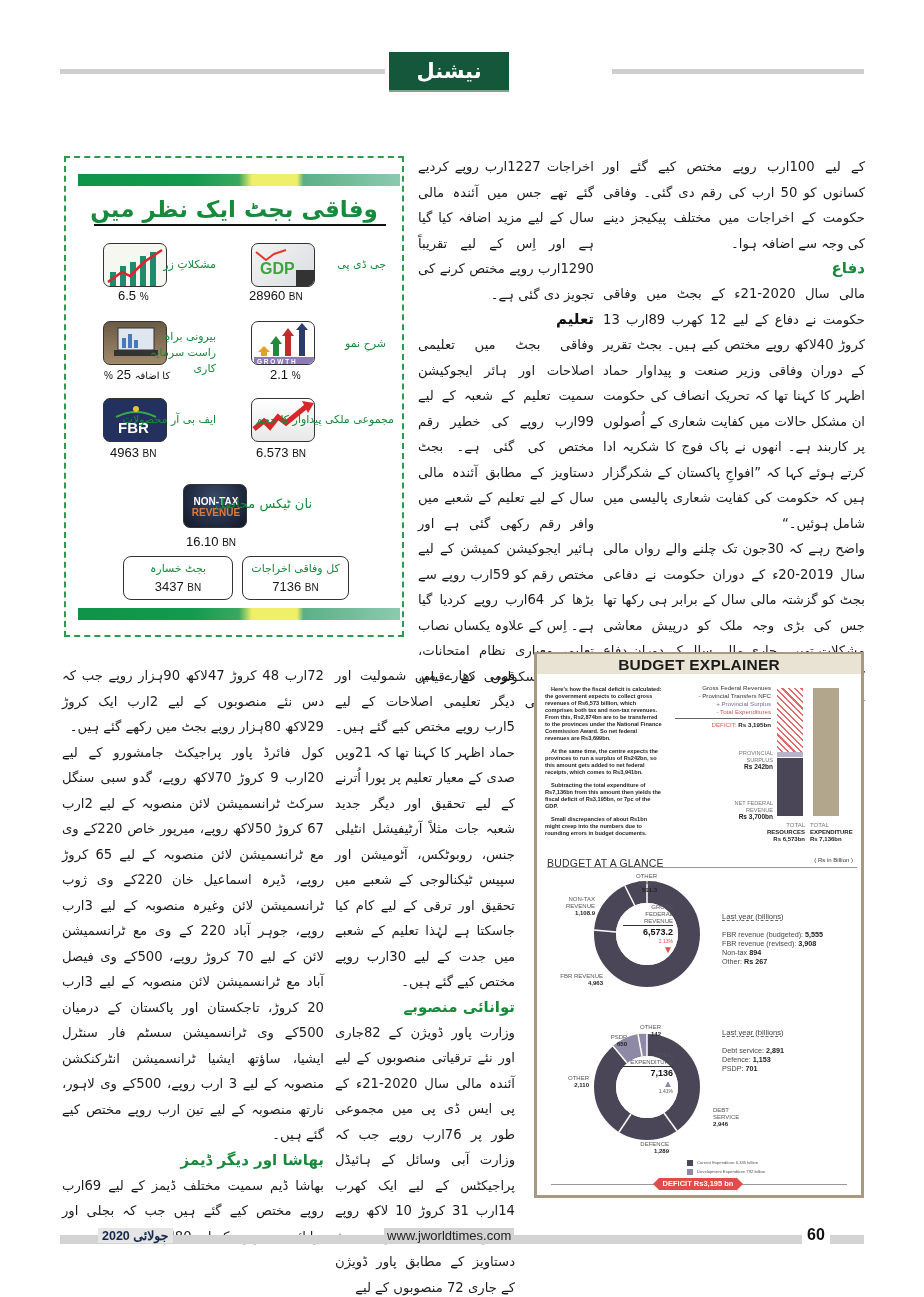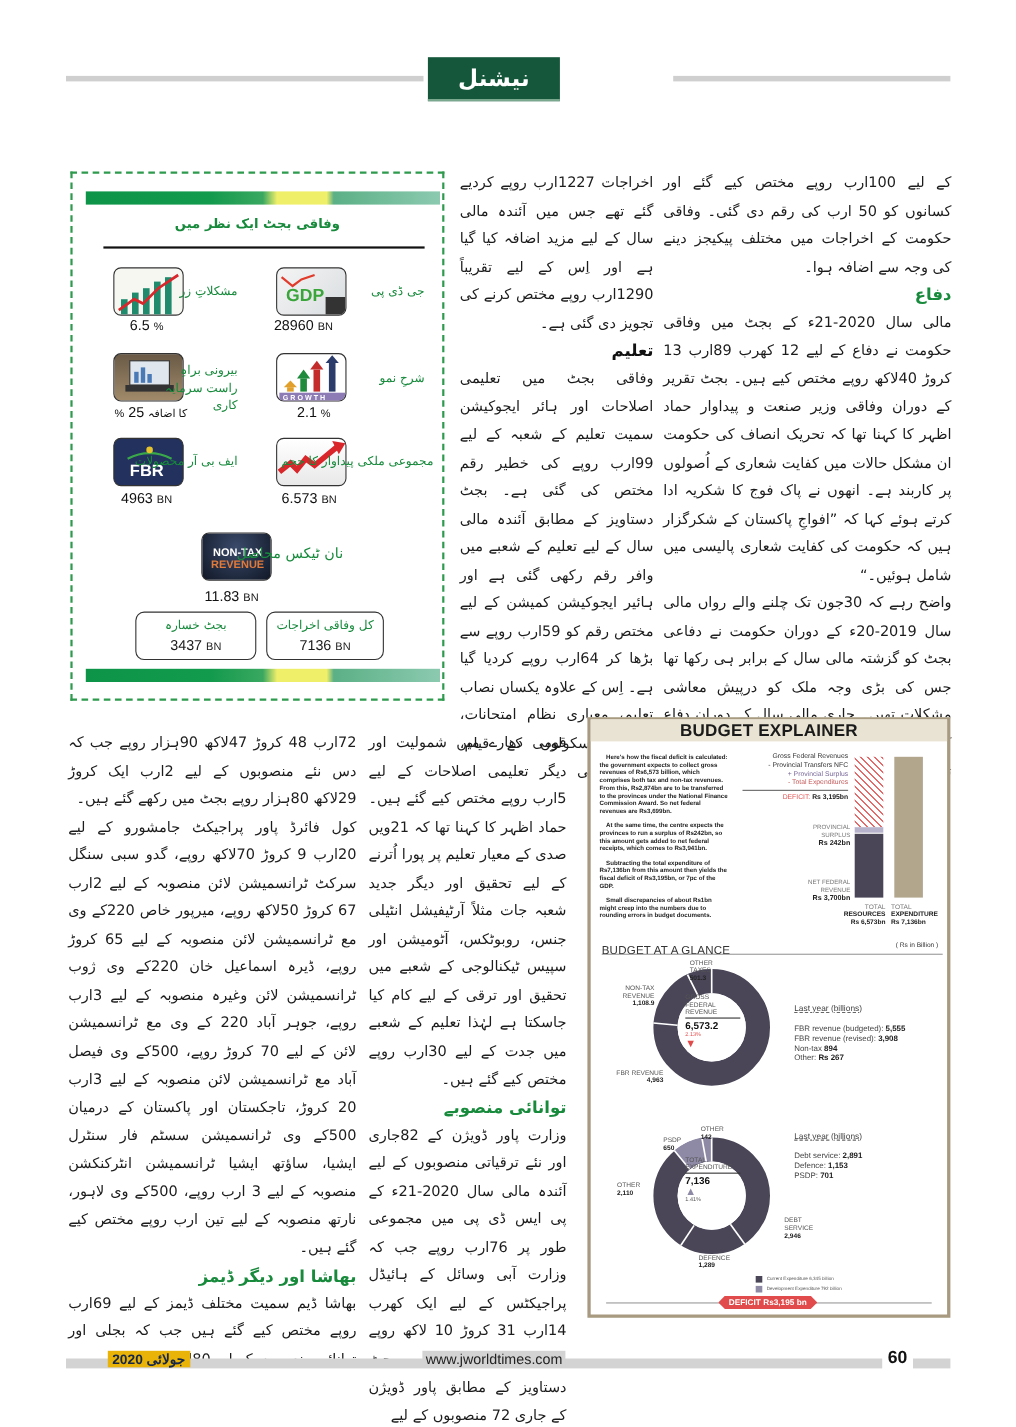--- a/index.html
+++ b/index.html
@@ -22,21 +22,21 @@
   .col2 { left: 418px; top: 154px; width: 176px; }
   .col3 { left: 335px; top: 663px; width: 180px; }
   .col4 { left: 62px; top: 663px; width: 262px; }
 
   
   .infobox { position: absolute; left: 64px; top: 156px; width: 340px; height: 481px; border: 2px dashed #2e9a4d; }
   .grad-bar { position: absolute; left: 12px; width: 322px; height: 12px;
     background: linear-gradient(90deg, #0d9448 0%, #129a4d 35%, #3aa860 50%, #f0ef6a 54%, #f0ef6a 68%, #5bb086 70%, #8ccab0 100%); }
   .grad-bar.top { top: 16px; }
   .grad-bar.bottom { top: 450px; }
-  .ib-title { position: absolute; left: 0; right: 0; top: 38px; text-align: center; color: #178a3c; font-size: 12px; font-weight: bold; direction: rtl; }
+  .ib-title { position: absolute; left: 0; right: 0; top: 38px; text-align: center; color: #178a3c; font-size: 23px; font-weight: bold; direction: rtl; }
   .ib-rule { position: absolute; left: 28px; width: 292px; top: 66px; height: 2px; background: #111; }
   .ib-thumb { position: absolute; width: 64px; height: 44px; border-radius: 7px; border: 1.5px solid #333; overflow: hidden; }
   .ib-label { position: absolute; color: #178a3c; font-size: 11px; direction: rtl; text-align: right; white-space: nowrap; line-height: 16px; }
   .ib-value { position: absolute; font-family: "Liberation Sans", sans-serif; font-size: 13px; color: #111; white-space: nowrap; }
   .ib-value small { font-size: 10px; }
   .ib-box { position: absolute; top: 398px; height: 44px; border: 1.5px solid #333; border-radius: 8px; text-align: center; }
   .ib-box .bl { color: #178a3c; font-size: 11px; direction: rtl; line-height: 18px; margin-top: 3px; }
   .ib-box .bv { font-family: "Liberation Sans", sans-serif; font-size: 13px; line-height: 18px; }
   .ib-box .bv small { font-size: 10px; }
 
@@ -58,36 +58,36 @@
   .bar-netfed { position: absolute; left: 240px; top: 104px; width: 26px; height: 58px; background: #4a4658; }
   .bar-exp { position: absolute; left: 276px; top: 34px; width: 26px; height: 128px; background: #b2a78d; }
   .ex-lbl { position: absolute; font-family: "Liberation Sans", sans-serif; font-size: 5.6px; line-height: 6.5px; color: #777; text-align: right; }
   .ex-lbl b { color: #222; font-size: 6.5px; line-height: 8px; }
   .ex-tot { position: absolute; font-family: "Liberation Sans", sans-serif; font-size: 6px; line-height: 7px; color: #222; }
 
   .glance-hdr { position: absolute; left: 10px; top: 198px; width: 310px; border-bottom: 1px solid #999; height: 16px; }
   .glance-title { font-family: "Liberation Sans", sans-serif; font-size: 10.5px; color: #333; letter-spacing: 0.2px; }
   .glance-unit { position: absolute; right: 4px; top: 5px; font-family: "Liberation Sans", sans-serif; font-size: 6px; color: #333; }
 
-  .donut-lbl { position: absolute; font-family: "Liberation Sans", sans-serif; font-size: 6px; line-height: 7px; color: #555; text-align: left; }
+  .donut-lbl { position: absolute; font-family: "Liberation Sans", sans-serif; font-size: 6px; line-height: 7px; color: #555; text-align: right; }
   .donut-lbl b { color: #222; }
   .ly { position: absolute; left: 185px; font-family: "Liberation Sans", sans-serif; font-size: 7.2px; line-height: 9px; color: #444; }
   .ly .ly-h { text-decoration: underline dashed #666; margin-bottom: 9px; font-size: 7.6px; }
   .ly b { color: #222; margin-top: 36px; }
   .legend { position: absolute; left: 150px; top: 506px; font-family: "Liberation Sans", sans-serif; font-size: 4.2px; line-height: 9px; color: #555; }
   .legend span.sw { display: inline-block; width: 6px; height: 6px; vertical-align: middle; margin-right: 4px; }
   .deficit-rule { position: absolute; left: 14px; right: 14px; top: 530px; height: 1px; background: #999; }
   .deficit-tag { position: absolute; left: 116px; top: 524px; width: 90px; height: 12px; background: #e24b4b; color: #fff; font-family: "Liberation Sans", sans-serif; font-weight: bold; font-size: 7.5px; line-height: 12px; text-align: center;
     clip-path: polygon(6px 0, calc(100% - 6px) 0, 100% 50%, calc(100% - 6px) 100%, 6px 100%, 0 50%); }
 
   
   .ftr-bar { position: absolute; top: 1235px; height: 9px; background: #d3d3d3; }
   .ftr-bar.a { left: 60px; width: 742px; }
   .ftr-bar.b { left: 830px; width: 34px; }
-  .ftr-date { position: absolute; left: 98px; top: 1228px; font-family: "Liberation Sans", sans-serif; font-size: 12.5px; font-weight: bold; color: #15274a; background: #eab308; padding: 0 4px; direction: rtl; }
+  .ftr-date { position: absolute; left: 98px; top: 1228px; font-family: "Liberation Sans", sans-serif; font-size: 12.5px; font-weight: bold; color: #15274a; background: #e5e5e5; padding: 0 4px; direction: rtl; }
   .ftr-url { position: absolute; left: 384px; top: 1228px; font-family: "Liberation Sans", sans-serif; font-size: 13px; color: #222; background: #d3d3d3; padding: 0 3px; }
   .ftr-page { position: absolute; left: 803px; top: 1226px; width: 26px; text-align: center; font-family: "Liberation Sans", sans-serif; font-weight: bold; font-size: 16px; color: #111; }
 </style>
 </head>
 <body>
 
 <div class="hdr-line left"></div>
 <div class="hdr-line right"></div>
 <div class="section-tab">نیشنل</div>
 
@@ -190,21 +190,21 @@
   <div class="ib-label" style="right:186px;top:254px;">ایف بی آر محصولات</div>
   <div class="ib-value" style="left:44px;top:287px;"><span>4963</span> <small>BN</small></div>
 
   <div class="ib-thumb" style="left:117px;top:326px;background:radial-gradient(circle at 50% 30%,#3a4a6a,#111827);">
     <svg width="64" height="44" viewBox="0 0 64 44">
       <text x="32" y="20" text-anchor="middle" font-family="Liberation Sans, sans-serif" font-weight="bold" font-size="10" fill="#fff">NON-TAX</text>
       <text x="32" y="31" text-anchor="middle" font-family="Liberation Sans, sans-serif" font-weight="bold" font-size="10" fill="#e07a3a">REVENUE</text>
     </svg>
   </div>
   <div class="ib-label" style="right:90px;top:338px;font-size:13px;">نان ٹیکس محاصل</div>
-  <div class="ib-value" style="left:120px;top:376px;"><span>11.83</span> <small>BN</small></div>
+  <div class="ib-value" style="left:120px;top:376px;"><span>16.10</span> <small>BN</small></div>
 
   <div class="ib-box" style="left:176px;width:107px;">
     <div class="bl">کل وفاقی اخراجات</div>
     <div class="bv"><span>7136</span> <small>BN</small></div>
   </div>
   <div class="ib-box" style="left:57px;width:110px;">
     <div class="bl">بجٹ خسارہ</div>
     <div class="bv"><span>3437</span> <small>BN</small></div>
   </div>
 

